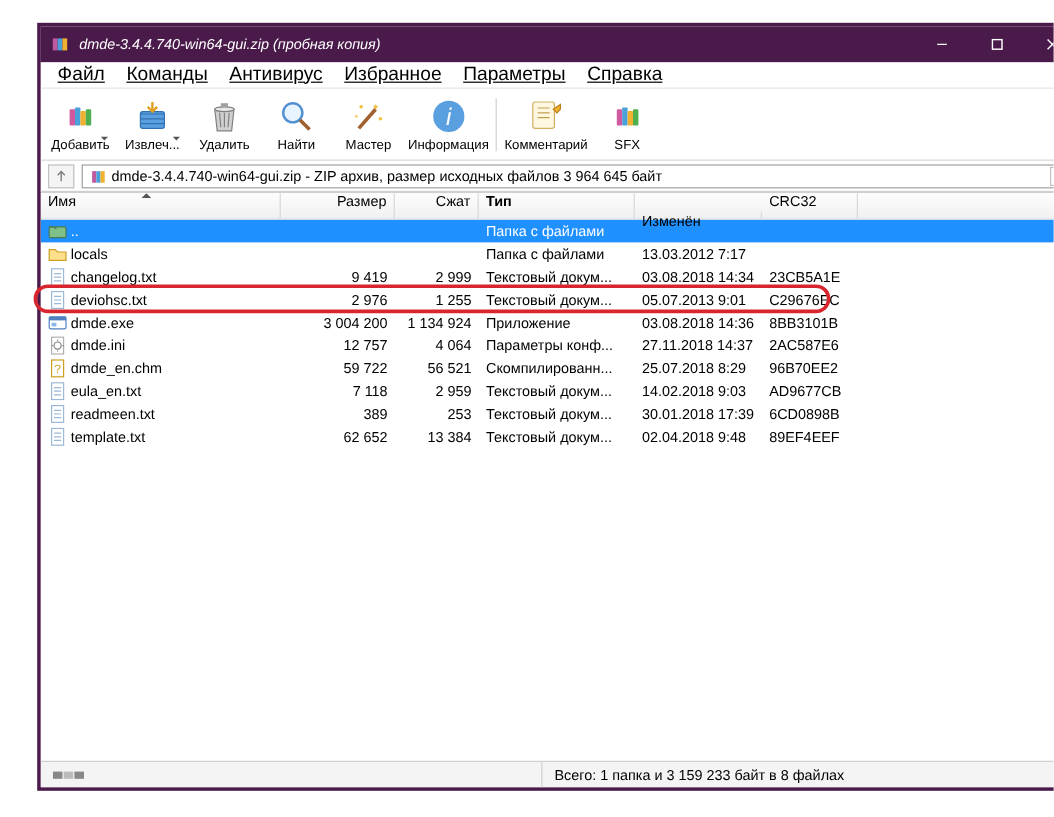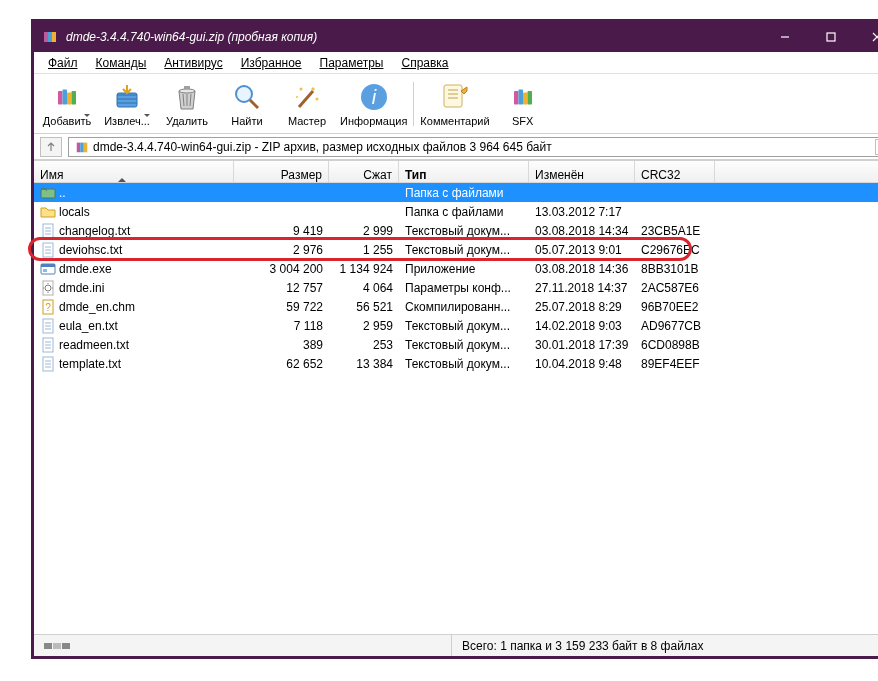--- a/index.html
+++ b/index.html
@@ -8,44 +8,44 @@
 .app-frame { border: 3px solid #4a1a4a; width: 872px; height: 640px; margin: 19px 0 0 31px; position: relative; display: flex; flex-direction: column; background: #fff; }
 
 .titlebar { height: 30px; background: #4a1a4a; display: flex; align-items: center; color: #fff; font-size: 12px; }
 .titlebar .app-icon-wrap { width: 20px; height: 20px; margin: 0 6px; display: flex; align-items: center; justify-content: center; }
 .titlebar .title { flex: 1; font-style: italic; }
 .titlebar .win-controls { display: flex; height: 100%; }
 .titlebar .win-btn { width: 46px; display: flex; align-items: center; justify-content: center; }
 .titlebar .win-btn svg { stroke: #fff; stroke-width: 1.2; fill: none; }
 
 .menubar { height: 22px; background: #fff; border-bottom: 1px solid #e0e0e0; display: flex; align-items: center; padding: 0 6px; gap: 2px; }
-.menubar .menu-item { font-size: 12px; padding: 1px 8px; color: #000; }
+.menubar .menu-item { font-size: 16px; padding: 1px 8px; color: #000; }
 .menubar .menu-item .ul { text-decoration: underline; }
 
 .toolbar { height: 60px; background: #fff; border-bottom: 1px solid #d0d0d0; display: flex; align-items: center; padding: 2px 6px; gap: 6px; }
 .toolbar .tool { display: flex; flex-direction: column; align-items: center; justify-content: center; font-size: 11px; min-width: 54px; height: 56px; position: relative; cursor: pointer; }
 .toolbar .tool .ic { width: 32px; height: 32px; display: flex; align-items: center; justify-content: center; margin-bottom: 2px; }
 .toolbar .sep { width: 1px; height: 44px; background: #d0d0d0; }
 .toolbar .tool.drop::after { content: ""; position: absolute; bottom: 15px; right: 4px; width: 0; height: 0; border-left: 3px solid transparent; border-right: 3px solid transparent; border-top: 3px solid #555; }
 
 .pathbar { height: 26px; background: #fff; border-bottom: 1px solid #d0d0d0; display: flex; align-items: center; padding: 2px 6px; gap: 6px; }
 .pathbar .up-btn { width: 22px; height: 20px; border: 1px solid #c0c0c0; display: flex; align-items: center; justify-content: center; background: #f4f4f4; }
 .pathbar .path-field { flex: 1; height: 20px; border: 1px solid #a0a0a0; display: flex; align-items: center; padding: 0 6px; font-size: 12px; position: relative; }
 .pathbar .path-field .pf-icon { width: 14px; height: 14px; margin-right: 4px; }
 .pathbar .path-field .dd { position: absolute; right: 2px; width: 16px; height: 16px; border: 1px solid #c0c0c0; display: flex; align-items: center; justify-content: center; }
 
 .file-area { flex: 1; display: flex; flex-direction: column; border-top: 1px solid #d0d0d0; }
 .file-header { height: 22px; display: flex; border-bottom: 1px solid #d8d8d8; background: linear-gradient(#fdfdfd, #f0f0f0); font-size: 12px; }
-.file-header .col { display: flex; align-items: flex-end; padding: 0 6px; border-right: 1px solid #d8d8d8; position: relative; }
+.file-header .col { display: flex; align-items: flex-start; padding: 0 6px; border-right: 1px solid #d8d8d8; position: relative; }
 .file-header .sort-ind { width: 0; height: 0; border-left: 4px solid transparent; border-right: 4px solid transparent; border-bottom: 4px solid #555; margin-left: 55px; }
 .col-name { width: 200px; }
 .col-size { width: 95px; justify-content: flex-end; }
 .col-packed { width: 70px; justify-content: flex-end; }
 .col-type { width: 130px; font-weight: bold; }
-.col-date { width: 106px; }
+.col-date { width: 106px; margin-top: 16px; }
 .col-crc { width: 80px; }
 
 .file-list { flex: 1; overflow: hidden; font-size: 12px; background: #fff; }
 .file-row { height: 19px; display: flex; align-items: center; }
 .file-row .c { padding: 0 6px; overflow: hidden; white-space: nowrap; text-overflow: clip; }
 .file-row .c-name { width: 200px; display: flex; align-items: center; gap: 3px; }
 .file-row .c-size { width: 95px; text-align: right; }
 .file-row .c-packed { width: 70px; text-align: right; }
 .file-row .c-type { width: 130px; }
 .file-row .c-date { width: 106px; }
@@ -397,21 +397,21 @@
                 <line x1="5" y1="5" x2="11" y2="5" stroke="#9cb8d8"></line>
                 <line x1="5" y1="8" x2="11" y2="8" stroke="#9cb8d8"></line>
                 <line x1="5" y1="11" x2="11" y2="11" stroke="#9cb8d8"></line>
               </svg>
             </span>
             <span>template.txt</span>
           </div>
           <div class="c c-size">62 652</div>
           <div class="c c-packed">13 384</div>
           <div class="c c-type">Текстовый докум...</div>
-          <div class="c c-date">10.04.2018 9:48</div>
+          <div class="c c-date">02.04.2018 9:48</div>
           <div class="c c-crc">89EF4EEF</div>
         </div>
       </div>
   </div>
 
   <div class="highlight-ring" style="left:-6px; top:215px; width:664px; height:24px;"></div>
 
   <div class="statusbar">
     <div class="cell left">
       <svg width="26" height="10" viewBox="0 0 26 10">

